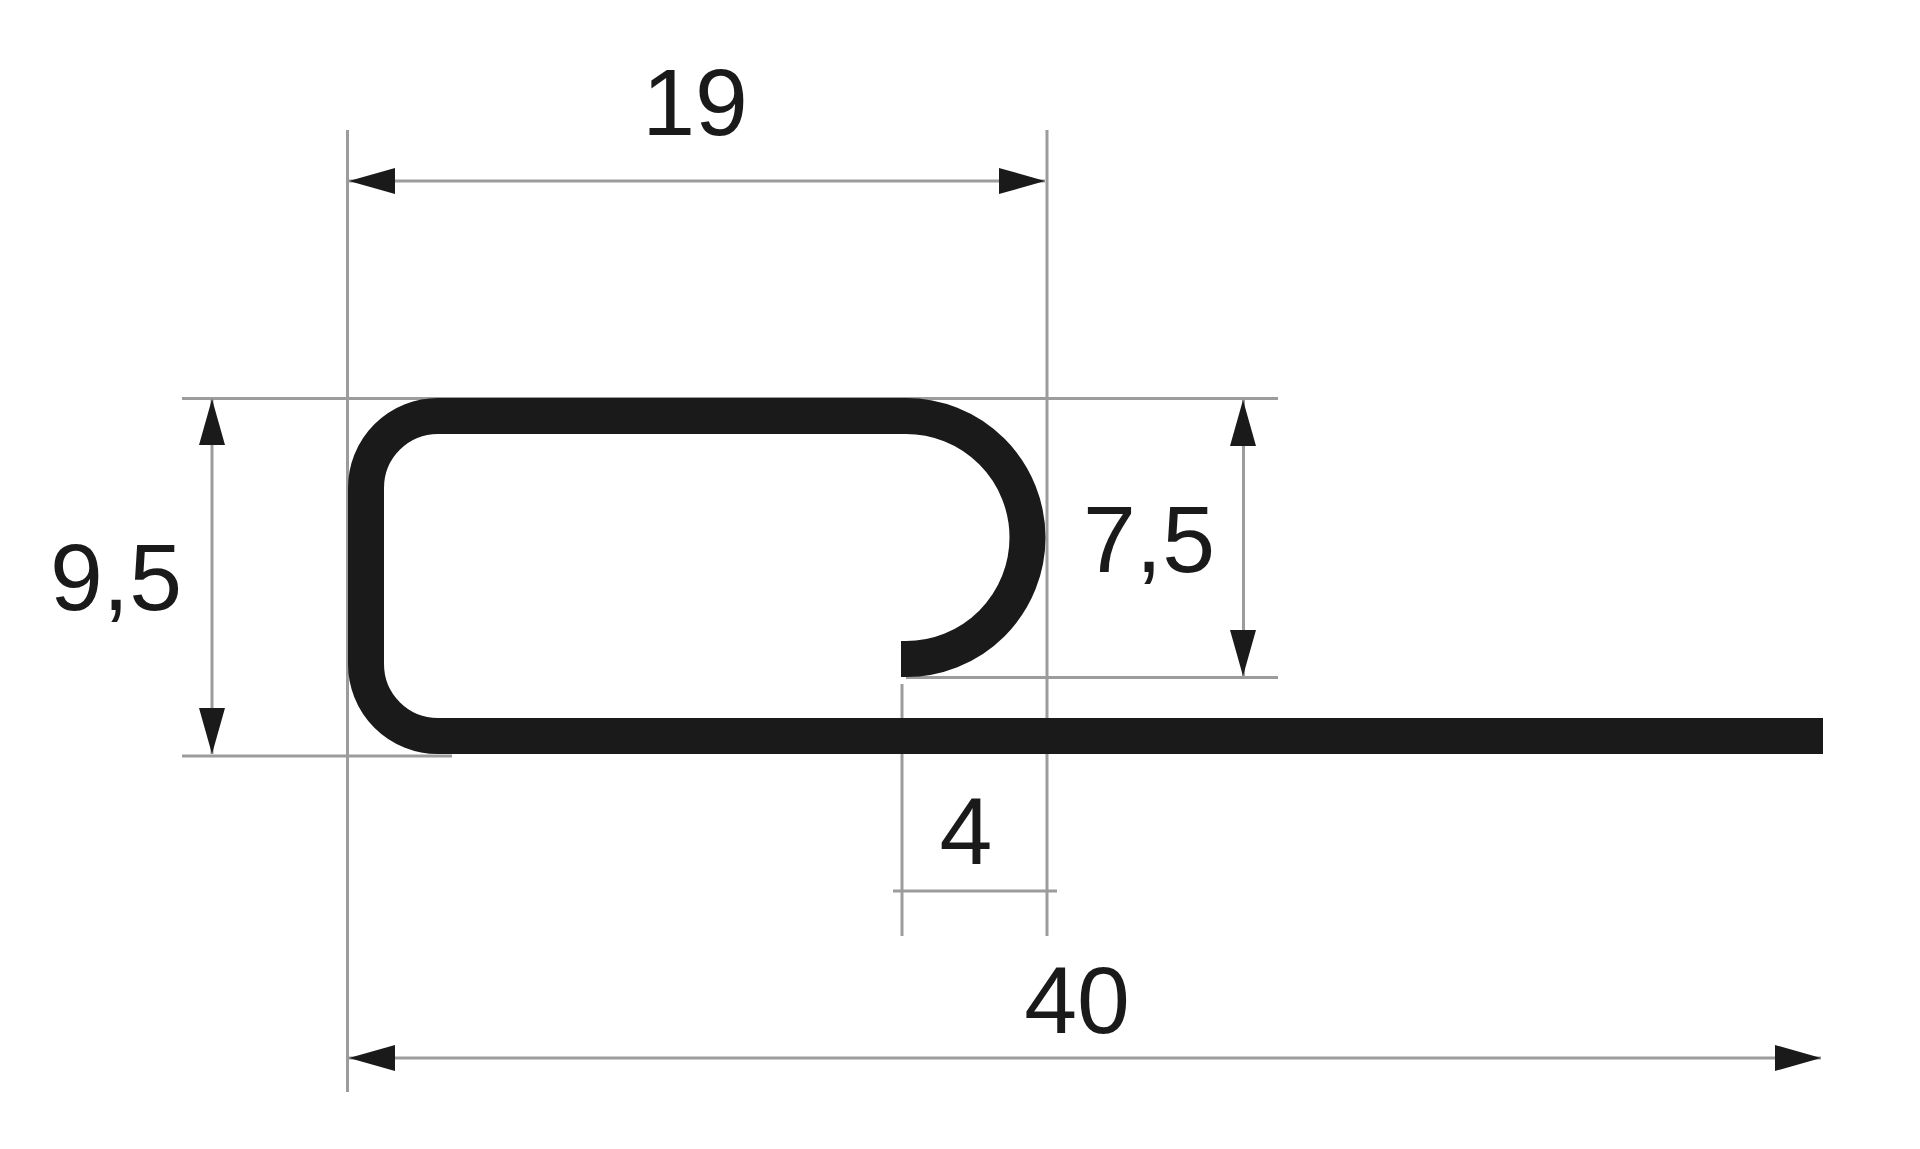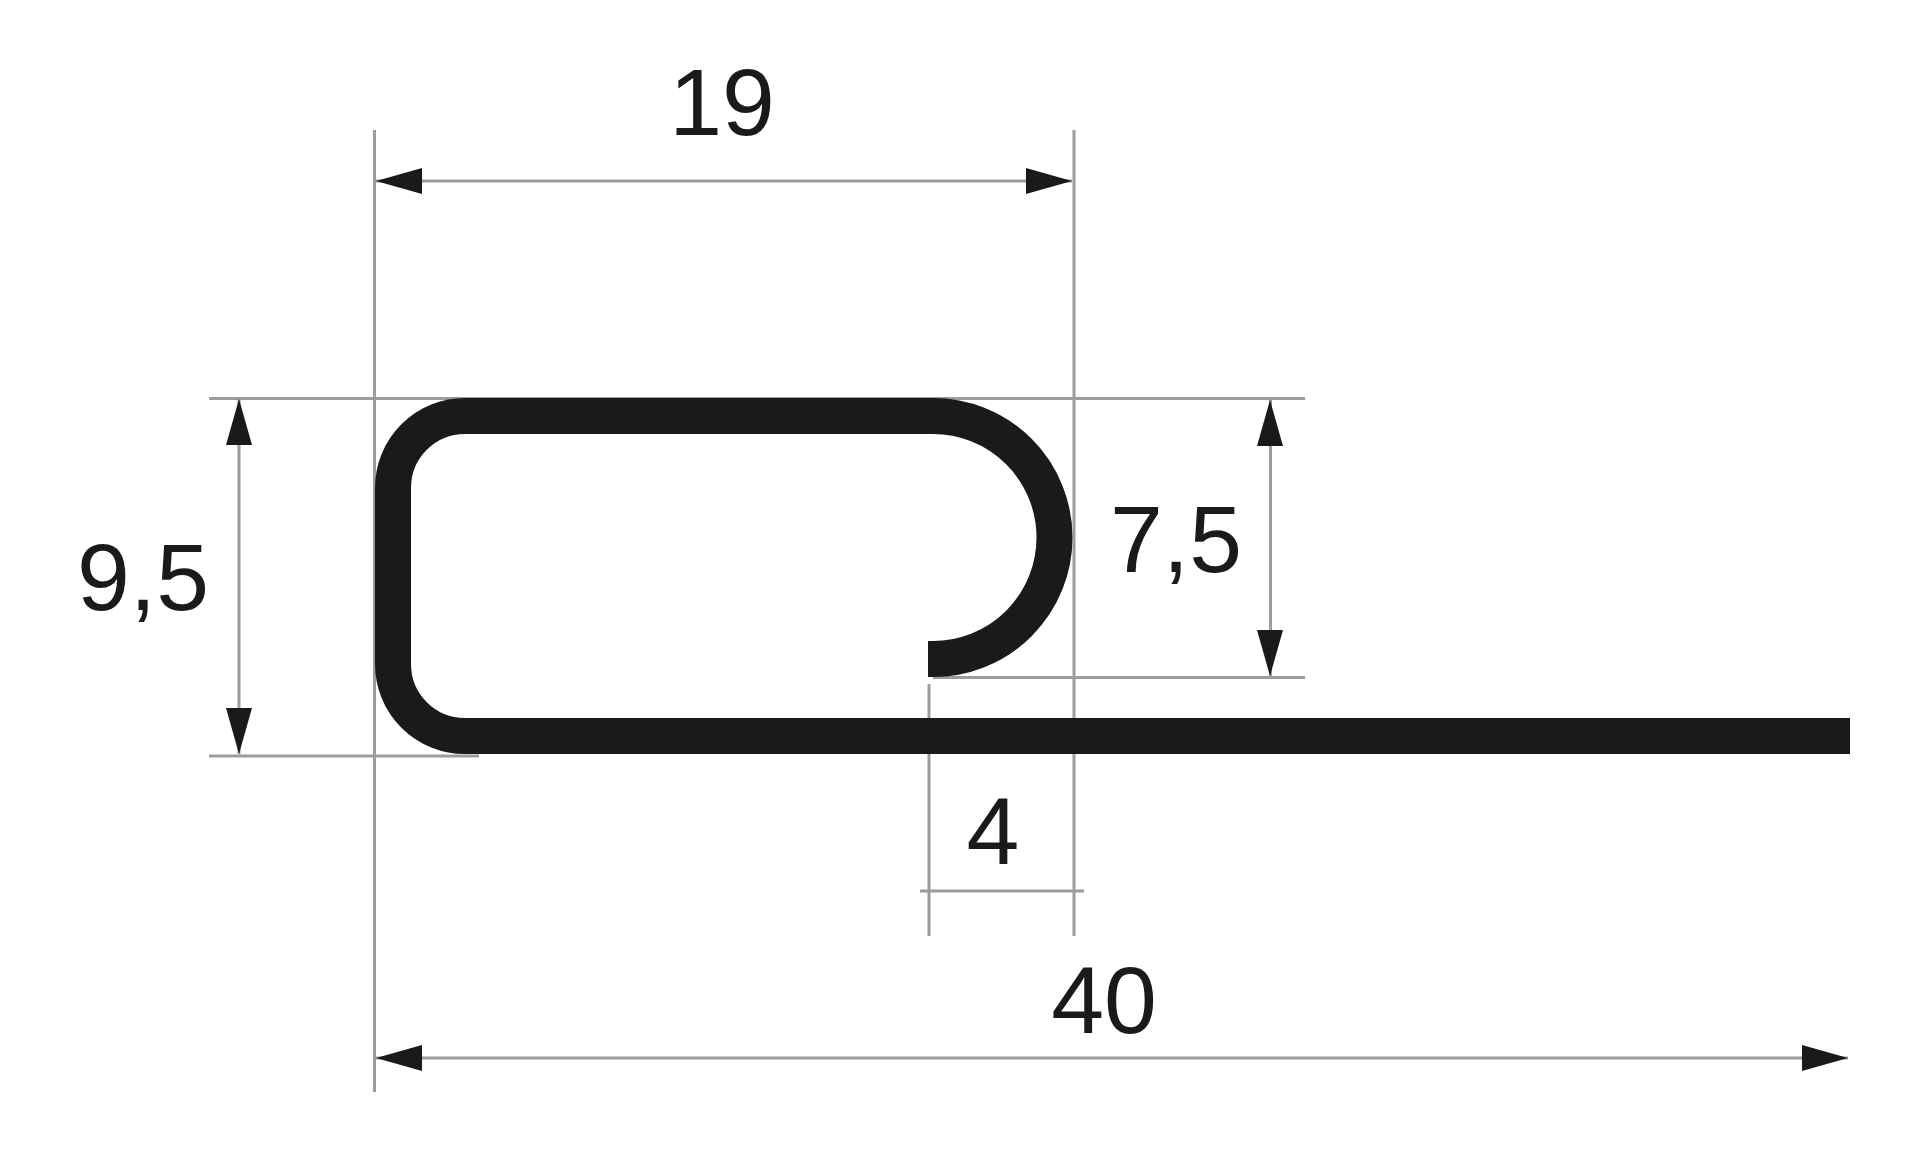--- a/index.html
+++ b/index.html
@@ -8,21 +8,21 @@
     --background:#ffffff;
   }
   html,body{margin:0;padding:0;}
   body{
     width:1920px;height:1149px;
     background:var(--background);
     font-family:"Liberation Sans", sans-serif;
     overflow:hidden;
   }
   .canvas{
-    position:relative;width:1532px;height:1149px;background:var(--background);padding-left:27px;
+    position:relative;width:1532px;height:1149px;background:var(--background);
   }
   svg{display:block;}
   .thin{
     stroke:var(--construction-line);
     stroke-width:3;
     fill:none;
   }
   .profile{
     stroke:var(--ink);
     stroke-width:36;

